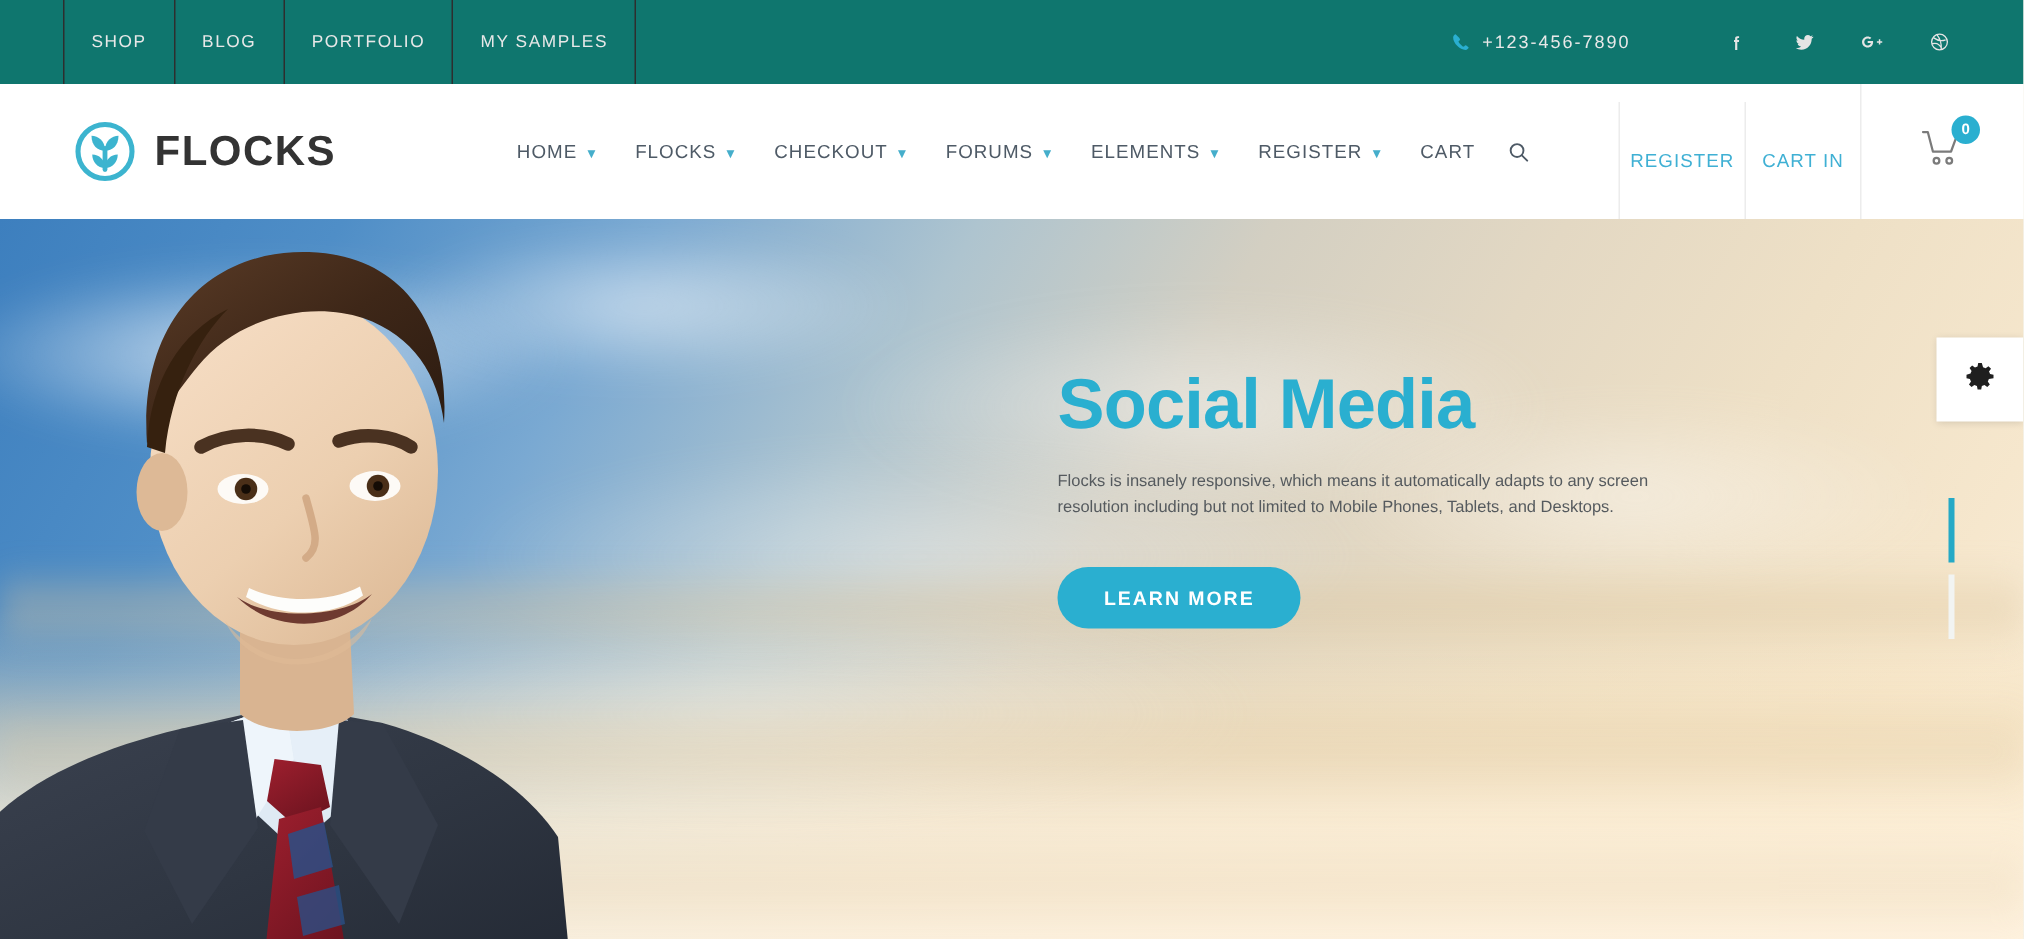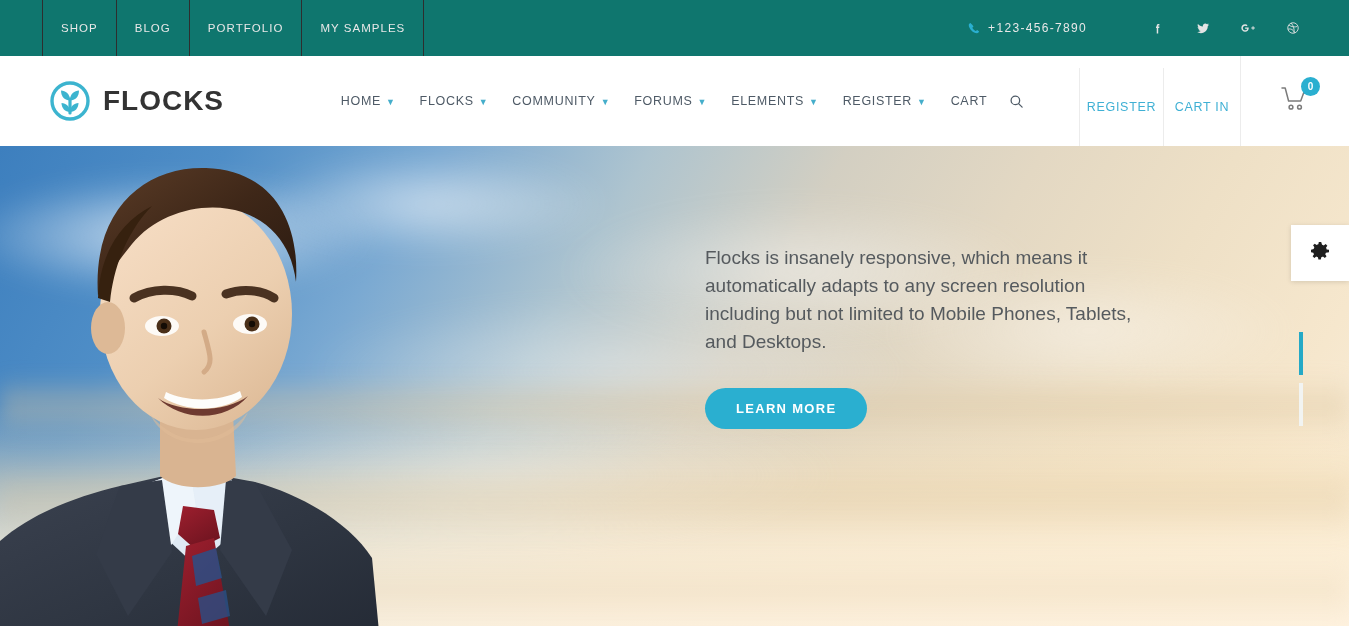--- a/index.html
+++ b/index.html
@@ -133,21 +133,21 @@
 
   
   .hero-copy {
     position:absolute; left:705px; top:98px; width:470px;
   }
   .hero-title {
     font-size:47px; font-weight:bold; color:#2aafd0;
     line-height:1.05; letter-spacing:-.012em; margin-bottom:20px;
   }
   .hero-desc {
-    font-size:19px; line-height:1.48; color:#555a5e;
+    font-size:11px; line-height:1.48; color:#555a5e;
     margin-bottom:32px; max-width:430px;
   }
   .cta {
     display:inline-flex; align-items:center; justify-content:center;
     height:41px; padding:0 31px; border-radius:21px;
     background:#2aafd0; color:#fff; cursor:pointer;
     font-size:13px; font-weight:bold; letter-spacing:.1em;
     border:none; font-family:inherit;
   }
 
@@ -234,21 +234,21 @@
   <nav class="mainnav">
     <div class="nav-item">
       <span>HOME</span>
       <span class="chev">▼</span>
     </div>
     <div class="nav-item">
       <span>FLOCKS</span>
       <span class="chev">▼</span>
     </div>
     <div class="nav-item">
-      <span>COMMUNITY</span>
+      <span>CHECKOUT</span>
       <span class="chev">▼</span>
     </div>
     <div class="nav-item">
       <span>FORUMS</span>
       <span class="chev">▼</span>
     </div>
     <div class="nav-item">
       <span>ELEMENTS</span>
       <span class="chev">▼</span>
     </div>
@@ -365,20 +365,21 @@
       <path d="M204 186 C210 208 214 218 204 226" stroke="#d3ab87" stroke-width="5" fill="none" stroke-linecap="round"></path>
 
       <path d="M158 252 C182 276 226 276 248 250 C228 266 180 268 158 252 Z" fill="#6e3a30"></path>
       <path d="M164 252 C186 266 222 266 242 251 L240 245 C220 256 186 256 166 246 Z" fill="#fdfdfb"></path>
 
       <path d="M150 268 C176 302 220 302 248 266 C232 306 168 308 150 268 Z" fill="#e0bb98" opacity="0.55"></path>
     </svg>
   </div>
 
   <div class="hero-copy">
+    <div class="hero-title">Social Media</div>
     <div class="hero-desc">Flocks is insanely responsive, which means it automatically adapts to any screen resolution including but not limited to Mobile Phones, Tablets, and Desktops.</div>
     <button class="cta">LEARN MORE</button>
   </div>
 
   <div class="settings-tab">
     <span>
       <svg width="24" height="24" viewBox="0 0 24 24" fill="#1f1f1f">
         <path d="M12 8.4a3.6 3.6 0 1 0 0 7.2 3.6 3.6 0 0 0 0-7.2zm0 5.4a1.8 1.8 0 1 1 0-3.6 1.8 1.8 0 0 1 0 3.6z"></path>
         <path d="M21 13.2v-2.4l-2.3-.4a6.9 6.9 0 0 0-.7-1.7l1.35-1.9-1.7-1.7-1.9 1.35a6.9 6.9 0 0 0-1.7-.7L13.2 3h-2.4l-.45 2.3a6.9 6.9 0 0 0-1.7.7L6.75 4.65l-1.7 1.7L6.4 8.25a6.9 6.9 0 0 0-.7 1.7L3 10.8v2.4l2.3.45c.16.6.4 1.16.7 1.7l-1.35 1.9 1.7 1.7 1.9-1.35c.54.3 1.1.54 1.7.7l.45 2.3h2.4l.45-2.3c.6-.16 1.16-.4 1.7-.7l1.9 1.35 1.7-1.7-1.35-1.9c.3-.54.54-1.1.7-1.7L21 13.2z"></path>
       </svg>

